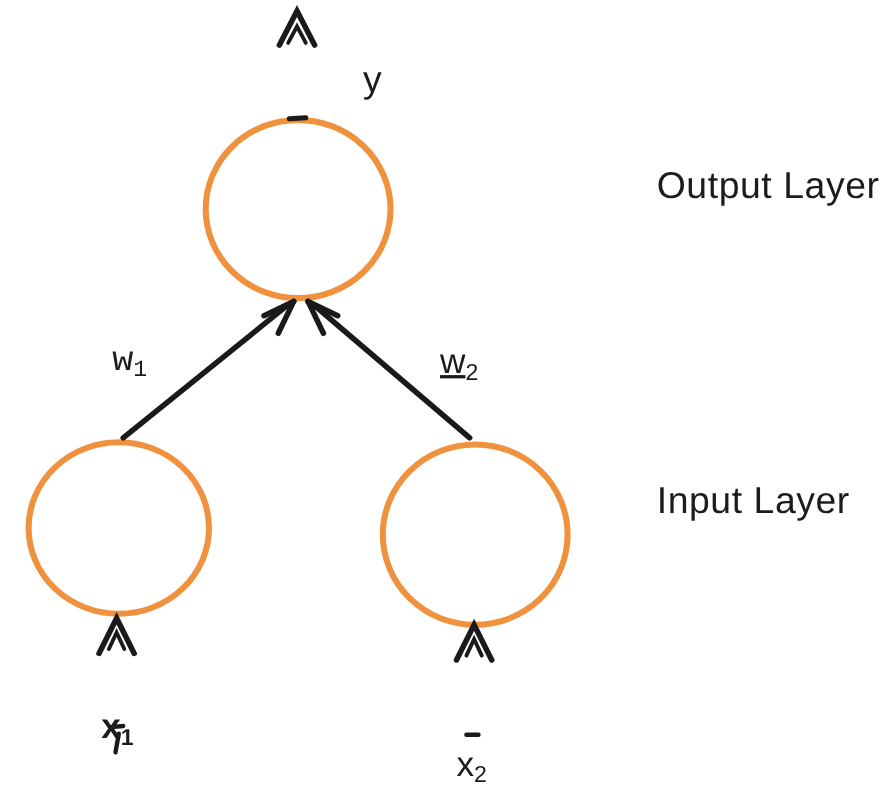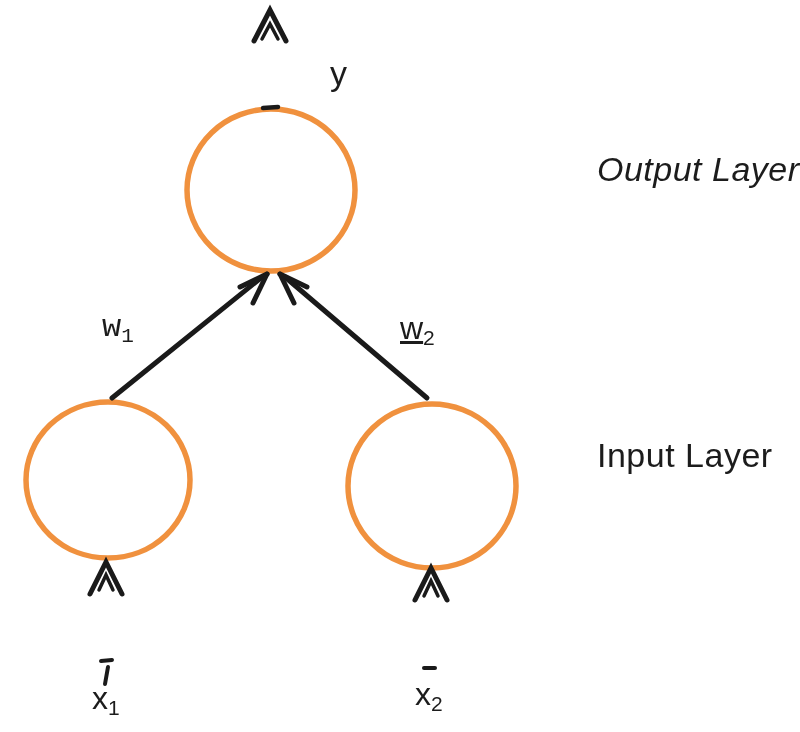--- a/index.html
+++ b/index.html
@@ -89,25 +89,25 @@
   </div>
 
   <div class="lbl sym" style="left:102px; top:312px;font-family:Liberation Mono, monospace;">
     <span>w</span><sub>1</sub>
   </div>
 
   <div class="lbl sym" style="left:400px; top:312px;text-decoration:underline;">
     <span>w</span><sub>2</sub>
   </div>
 
-  <div class="lbl sym" style="left:92px; top:682px;">
+  <div class="lbl sym" style="left:92px; top:644px;font-weight:bold;">
     <span>x</span><sub>1</sub>
   </div>
 
   <div class="lbl sym" style="left:415px; top:678px;">
     <span>x</span><sub>2</sub>
   </div>
 
-  <div class="lbl layer" style="left:597px; top:152px;font-style:italic;">Output Layer</div>
+  <div class="lbl layer" style="left:597px; top:152px;">Output Layer</div>
 
   <div class="lbl layer" style="left:597px; top:438px;">Input Layer</div>
 
 </div>
 
 </body></html>

